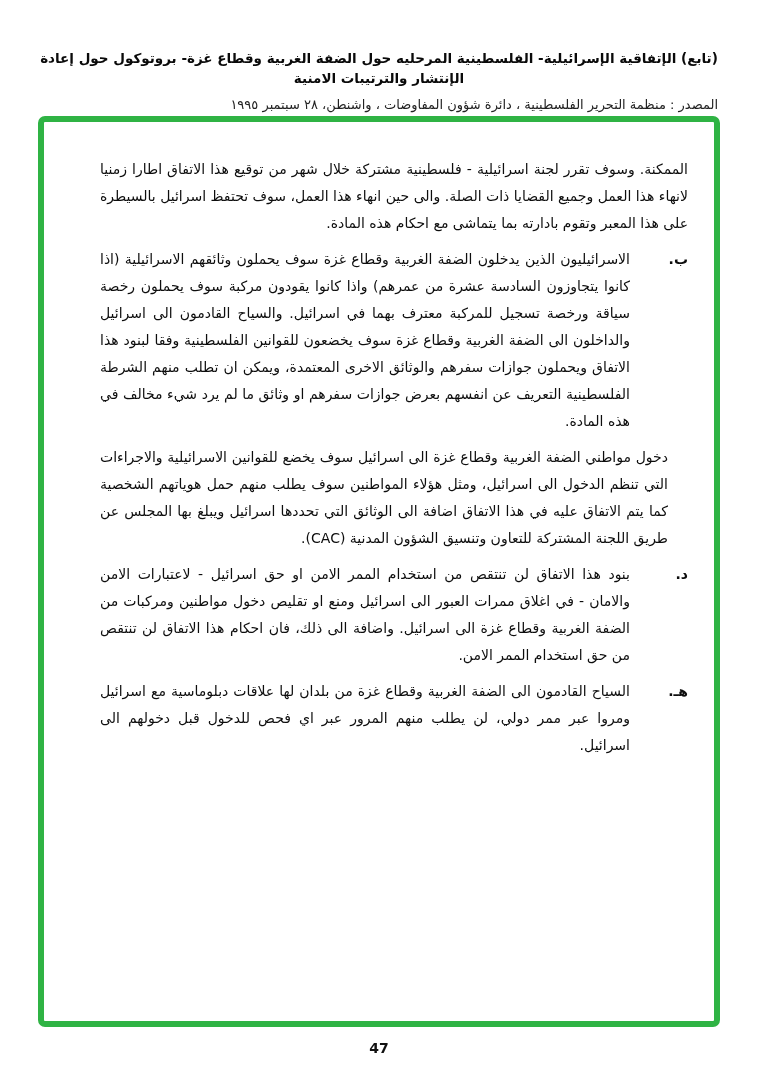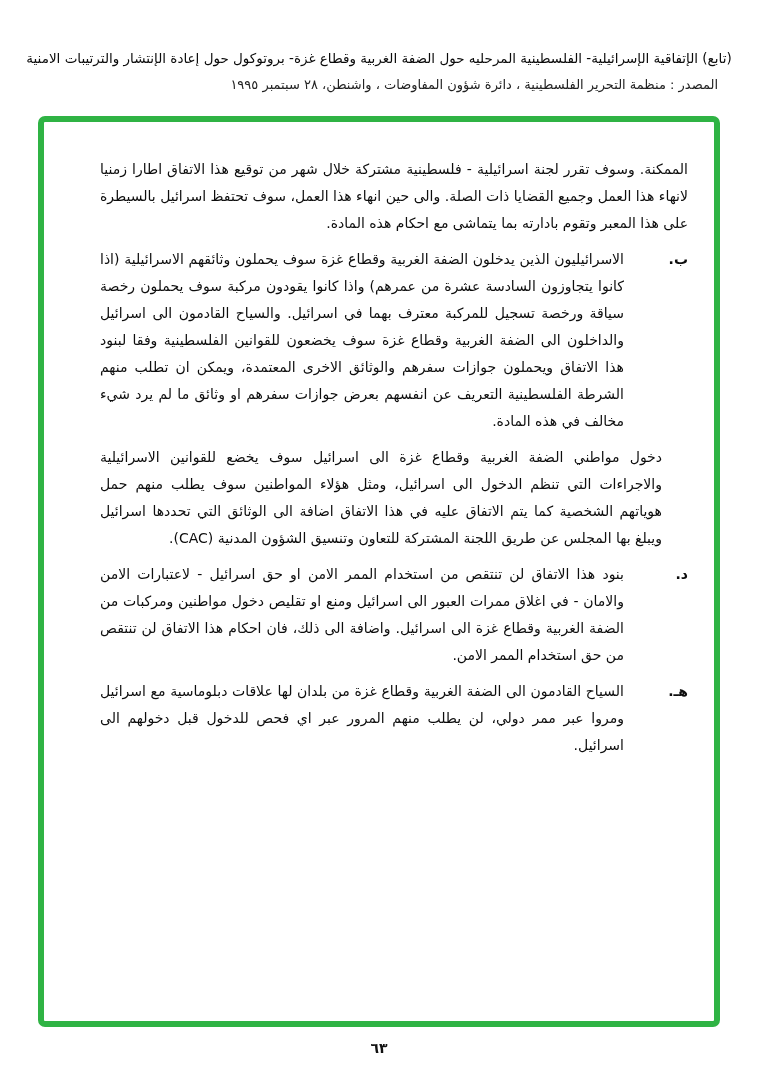--- a/index.html
+++ b/index.html
@@ -15,21 +15,21 @@
       background: #ffffff;
       color: #111111;
       direction: rtl;
       overflow: hidden;
     }
     .header {
       padding: 48px 18px 0 18px;
     }
     .header-title {
       font-size: 13.5px;
-      font-weight: normal;
+      font-weight: bold;
       text-align: center;
       line-height: 20px;
       letter-spacing: 0.2px;
       color: #0a0a0a;
     }
     .header-source {
       margin-top: 9px;
       padding-right: 22px;
       font-size: 13px;
       text-align: right;
@@ -59,21 +59,21 @@
     }
     .item-marker {
       flex: 0 0 38px;
       font-size: 14px;
       line-height: 27px;
       font-weight: bold;
       color: #0d0d0d;
     }
     .item-text {
       flex: 1 1 auto;
-      margin-right: 26px;
+      margin-right: 20px;
       font-size: 14px;
       line-height: 27px;
       text-align: justify;
       color: #0d0d0d;
     }
     .page-number {
       position: absolute;
       bottom: 22px;
       left: 0;
       width: 100%;
@@ -111,15 +111,15 @@
       <div class="item-text">بنود هذا الاتفاق لن تنتقص من استخدام الممر الامن او حق اسرائيل - لاعتبارات الامن والامان - في اغلاق ممرات العبور الى اسرائيل ومنع او تقليص دخول مواطنين ومركبات من الضفة الغربية وقطاع غزة الى اسرائيل. واضافة الى ذلك، فان احكام هذا الاتفاق لن تنتقص من حق استخدام الممر الامن.</div>
     </div>
 
     <div class="list-item">
       <div class="item-marker">هـ.</div>
       <div class="item-text">السياح القادمون الى الضفة الغربية وقطاع غزة من بلدان لها علاقات دبلوماسية مع اسرائيل ومروا عبر ممر دولي، لن يطلب منهم المرور عبر اي فحص للدخول قبل دخولهم الى اسرائيل.</div>
     </div>
 
   </div>
 
-  <div class="page-number">٦٣</div>
+  <div class="page-number">47</div>
 
 </div>
 
 </body></html>

